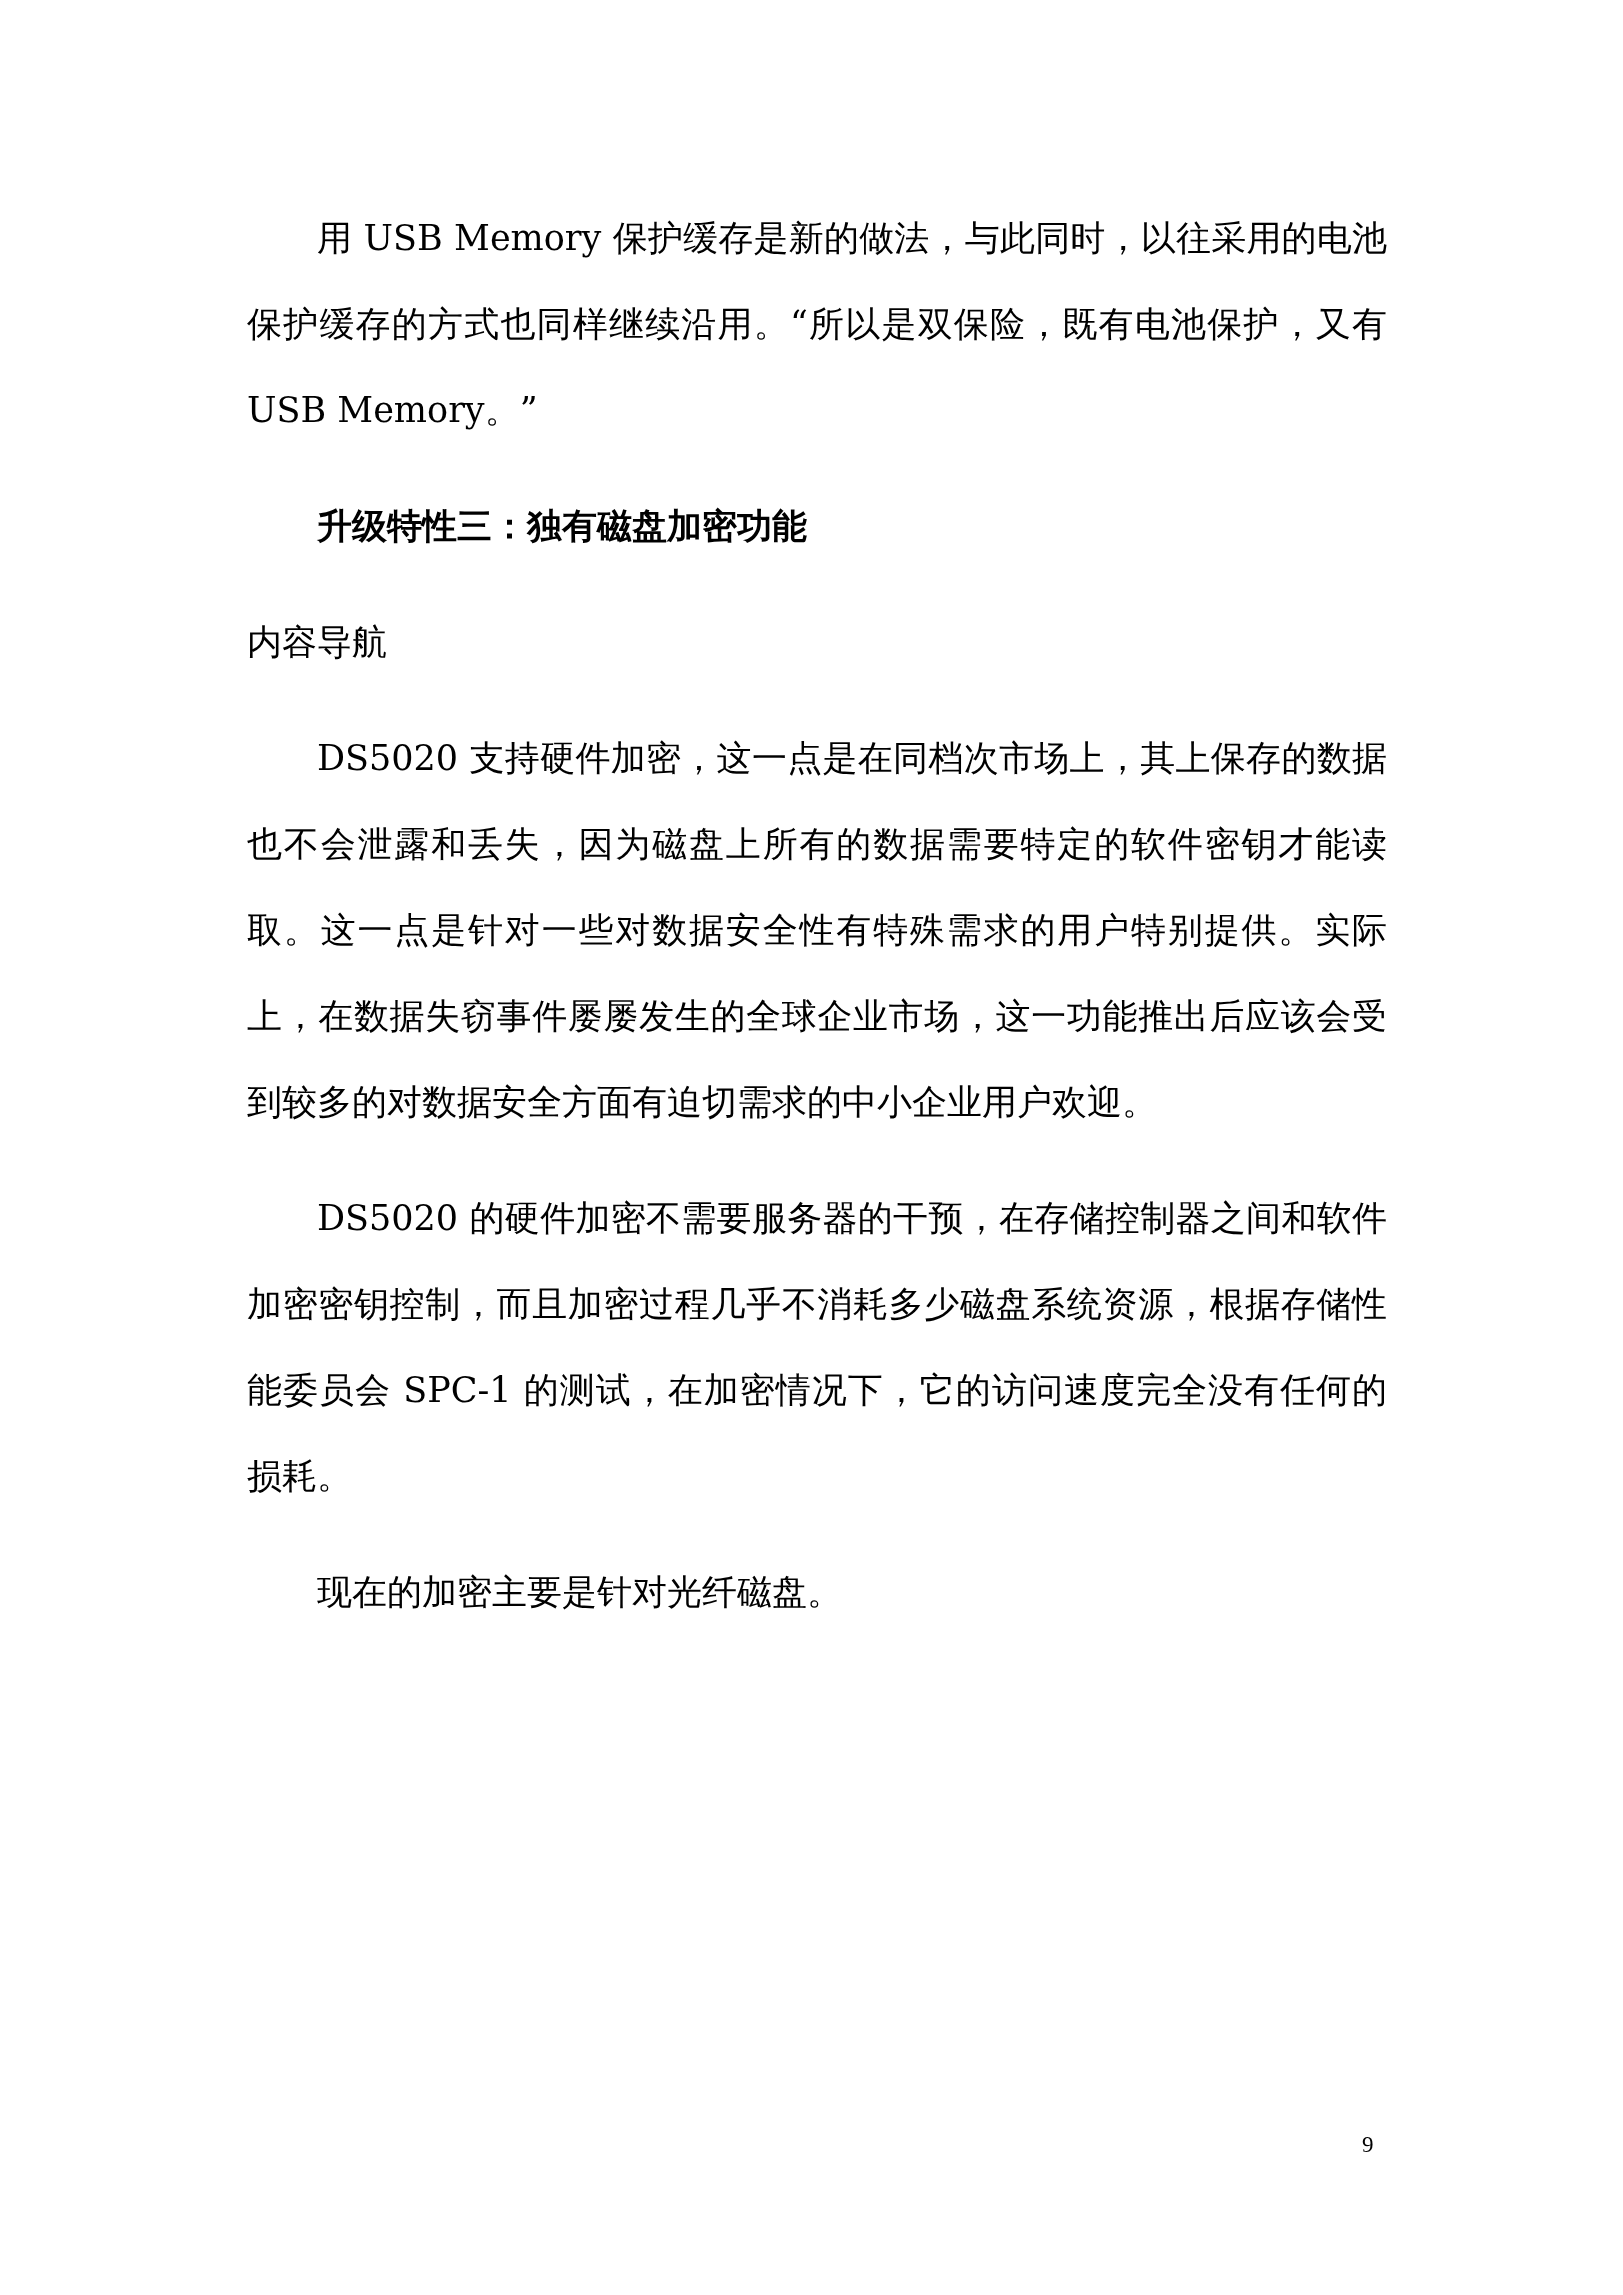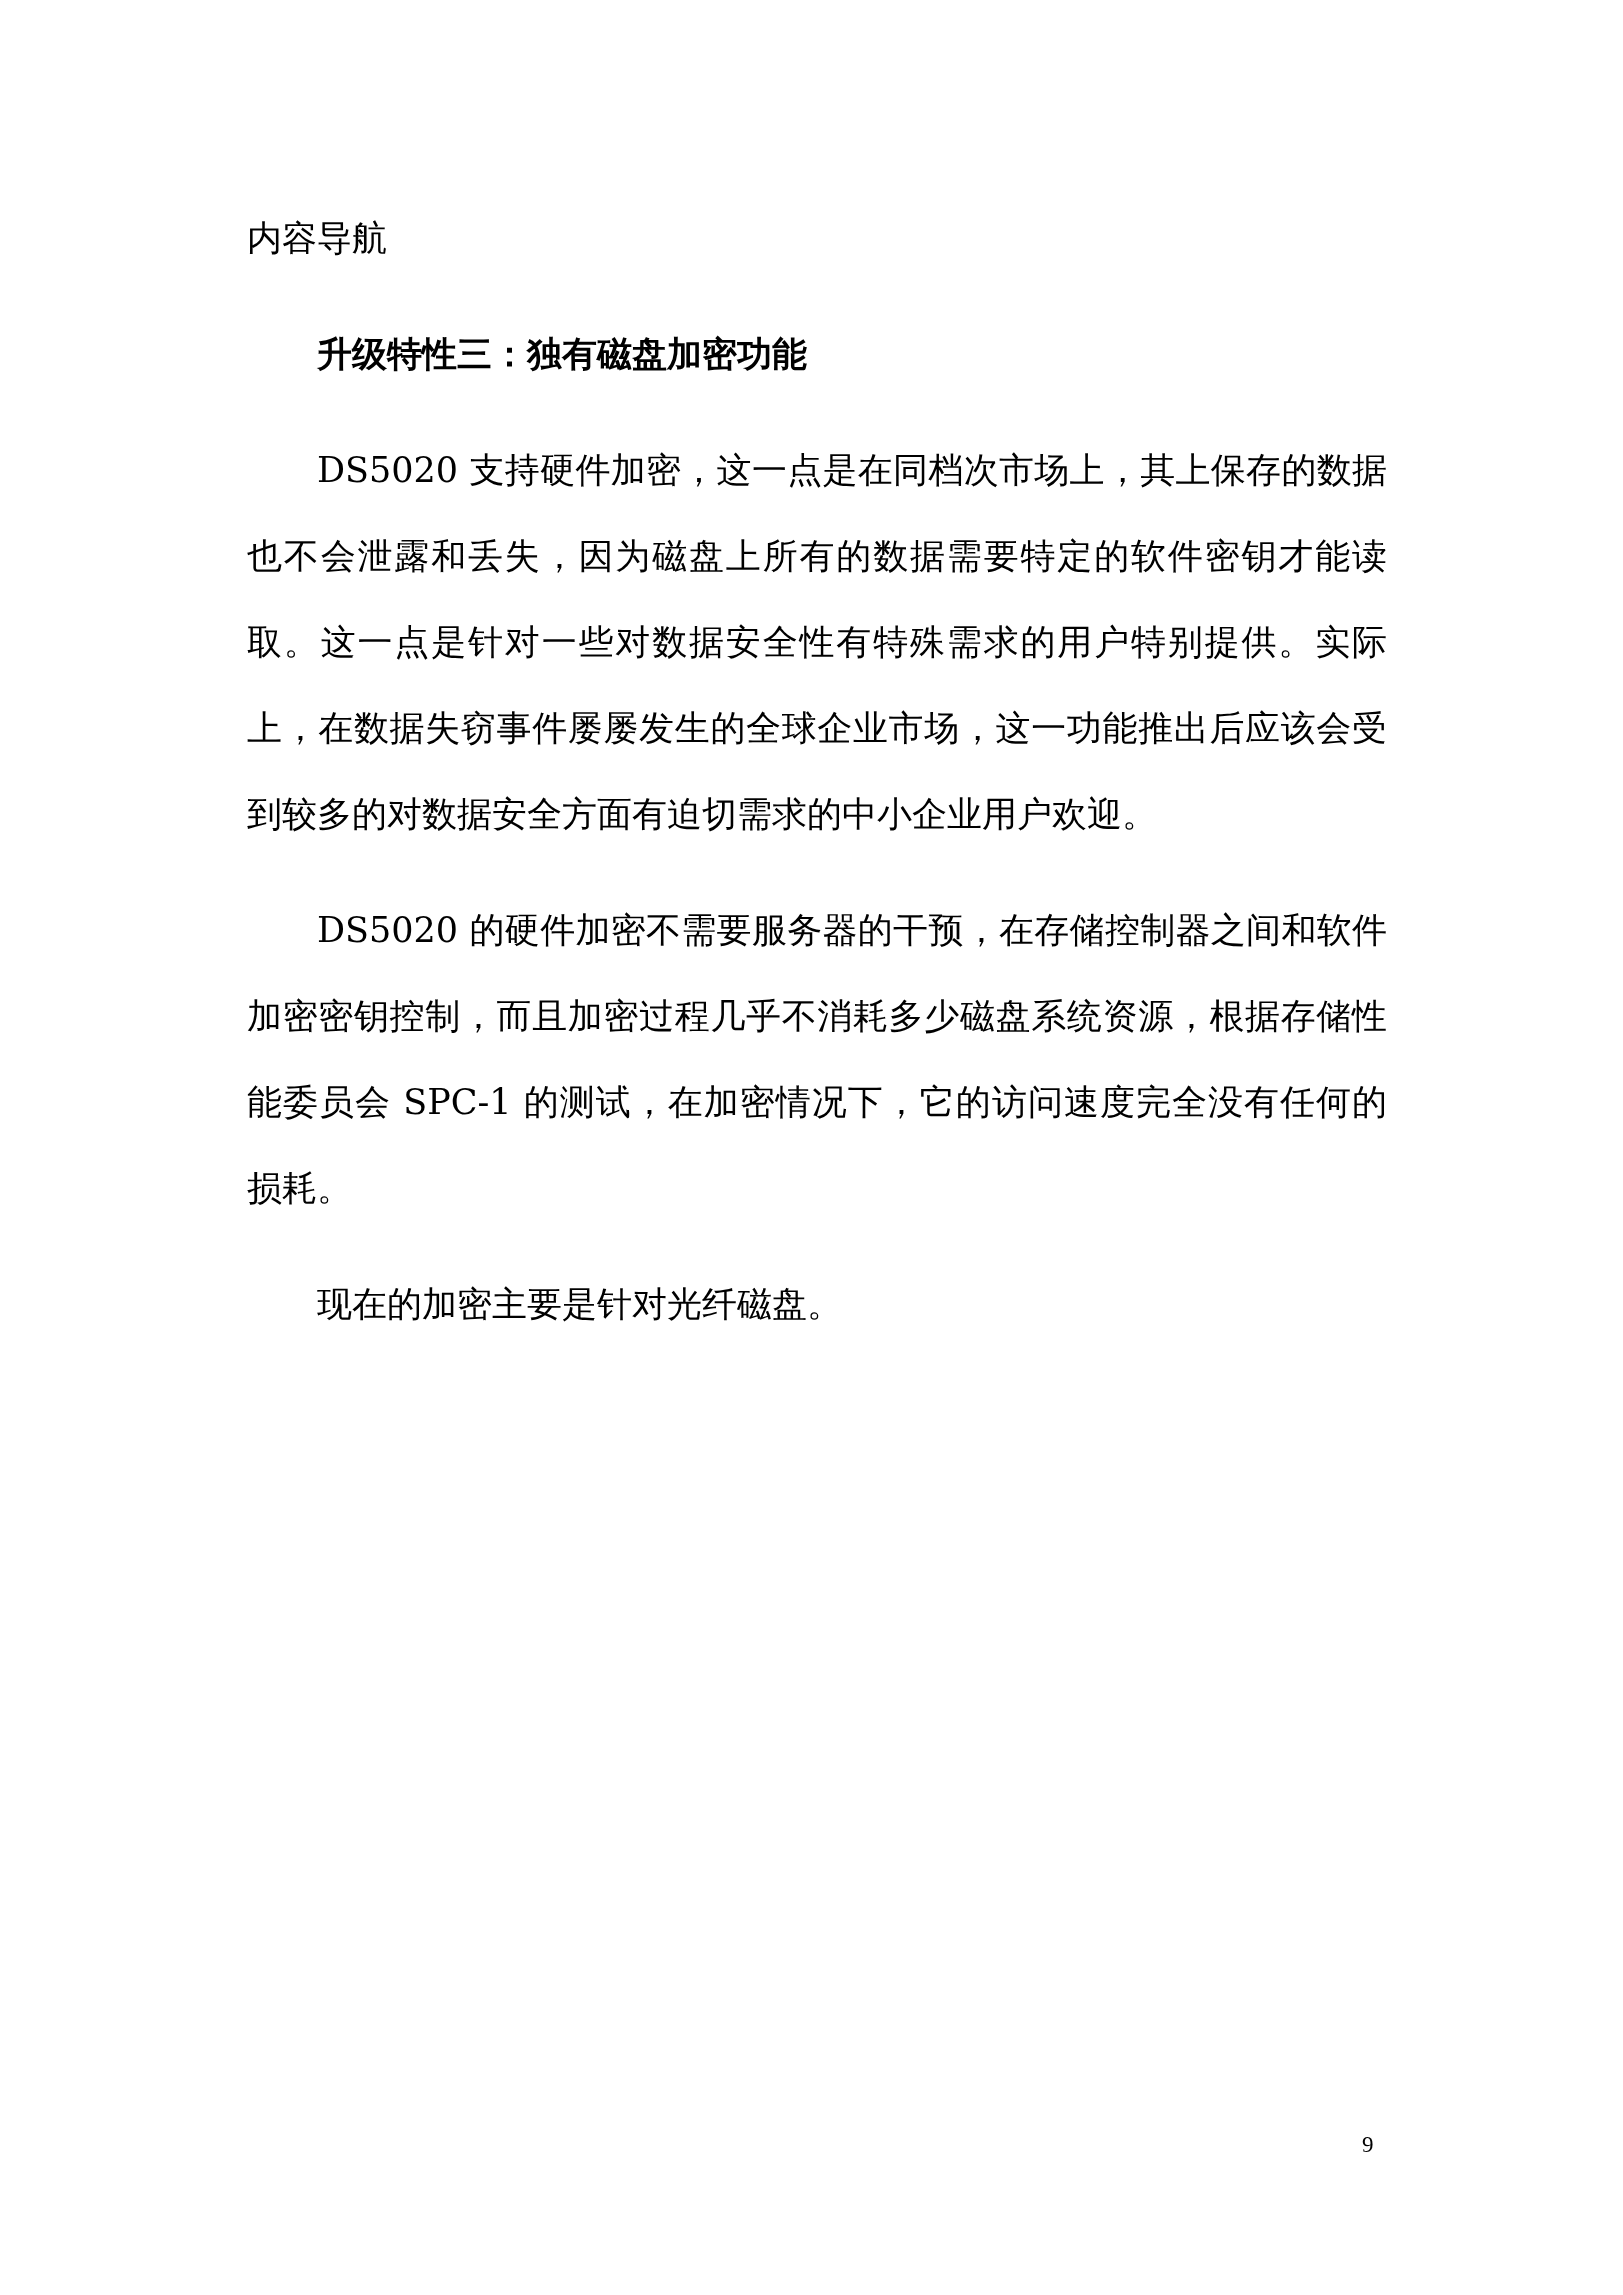--- a/index.html
+++ b/index.html
@@ -43,21 +43,22 @@
     top: 2131px;
     font-family: "Liberation Serif", "DejaVu Serif", serif;
     font-size: 23px;
     line-height: 27px;
   }
 </style>
 </head>
 <body>
 
 <div class="page-content">
+  <p class="para indent">用 USB Memory 保护缓存是新的做法，与此同时，以往采用的电池保护缓存的方式也同样继续沿用。“所以是双保险，既有电池保护，又有 USB Memory。”</p>
+  <p class="para heading">升级特性三：独有磁盘加密功能</p>
   <p class="para">内容导航</p>
-  <p class="para heading">升级特性三：独有磁盘加密功能</p>
   <p class="para indent">DS5020 支持硬件加密，这一点是在同档次市场上，其上保存的数据也不会泄露和丢失，因为磁盘上所有的数据需要特定的软件密钥才能读取。这一点是针对一些对数据安全性有特殊需求的用户特别提供。实际上，在数据失窃事件屡屡发生的全球企业市场，这一功能推出后应该会受到较多的对数据安全方面有迫切需求的中小企业用户欢迎。</p>
   <p class="para indent">DS5020 的硬件加密不需要服务器的干预，在存储控制器之间和软件加密密钥控制，而且加密过程几乎不消耗多少磁盘系统资源，根据存储性能委员会 SPC-1 的测试，在加密情况下，它的访问速度完全没有任何的损耗。</p>
   <p class="para indent">现在的加密主要是针对光纤磁盘。</p>
 </div>
 
 <div class="page-number">9</div>
 
 
 </body></html>

